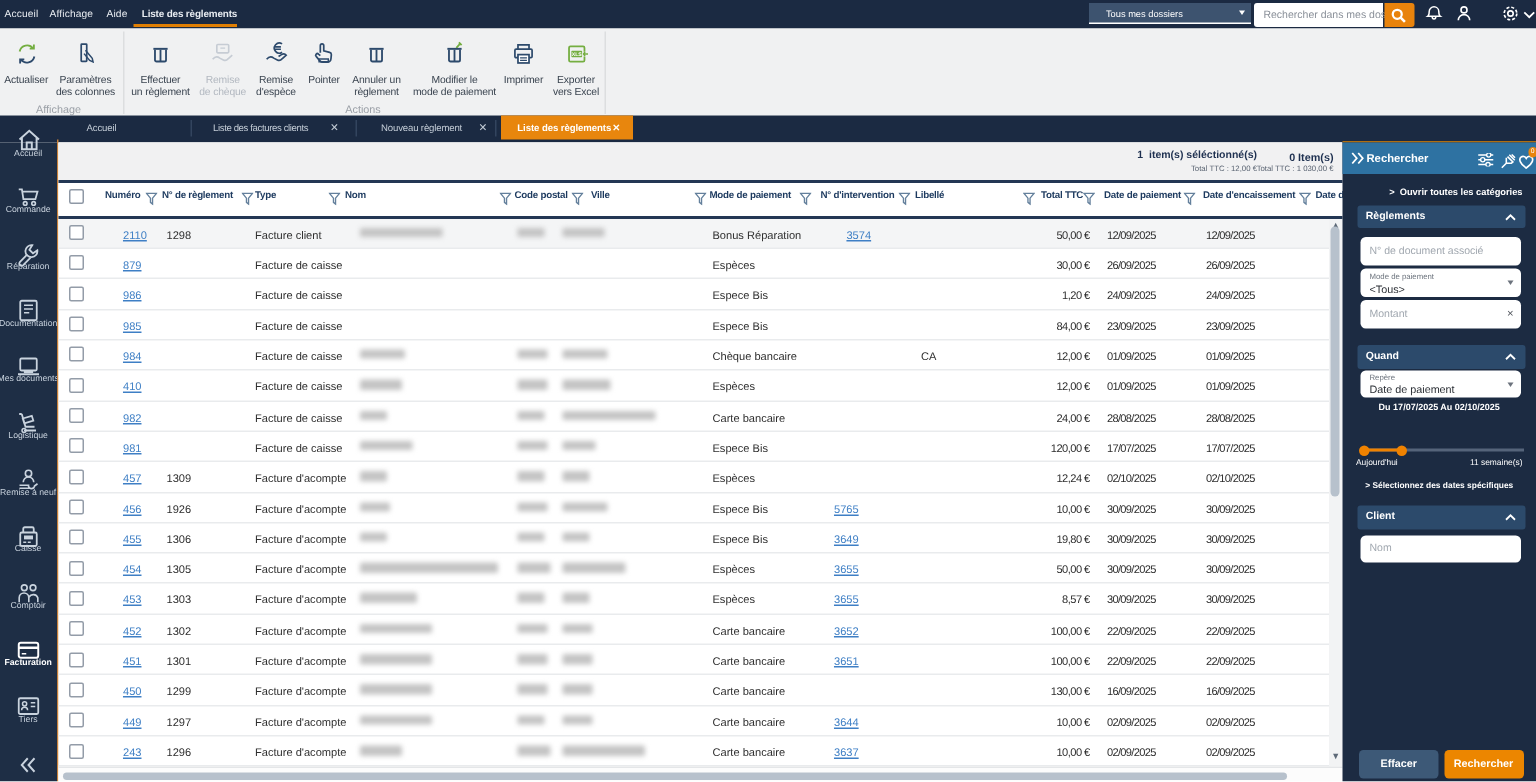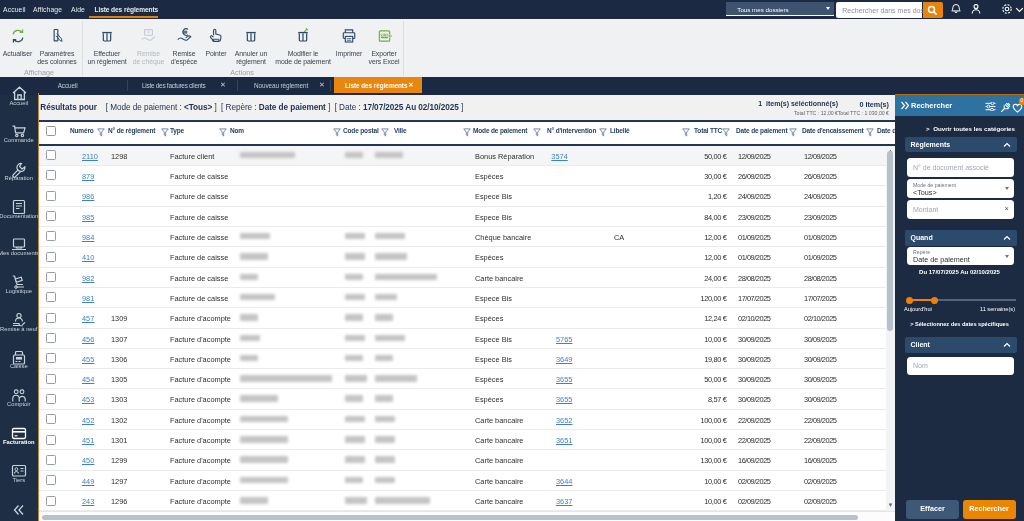--- a/index.html
+++ b/index.html
@@ -289,21 +289,20 @@
       <path d="M4.4 11.5 a2 2 0 0 1 4 0 M10.5 6.5 h3 M10.5 9 h3" fill="none" stroke="#c9d3de" stroke-width="1"></path>
     </svg>
 <div class="slab" style="top:476.5px;">Tiers</div>
 <svg class="sic" style="top:504px" width="18" height="12" viewBox="0 0 18 12">
       <path d="M8.5 1.5 L4.5 6 L8.5 10.5 M13 1.5 L9 6 L13 10.5" fill="none" stroke="#c9d3de" stroke-width="1.3"></path>
     </svg>
 <div class="oline"></div>
 
 <div class="content">
   <div class="rbar">
-    <span class="t1"><b>Résultats pour</b>&nbsp;&nbsp;&nbsp;&nbsp;[ Mode de paiement : <b>&lt;Tous&gt;</b> ]&nbsp; [ Repère : <b>Date de paiement</b> ]&nbsp; [ Date : <b>17/07/2025 Au 02/10/2025</b> ]</span>
     <span class="sel1">1&nbsp; item(s) séléctionné(s)</span>
     <span class="sel2">0 Item(s)</span>
     <span class="sub1">Total TTC : 12,00 €</span>
     <span class="sub2">Total TTC : 1 030,00 €</span>
   </div>
   <div class="hline1"></div>
   <div class="hrow"></div>
 <span class="cbh" style="left:6.7px"></span>
 <span class="hl" style="left:30.7px">Numéro</span>
 <svg class="fun" style="left:57.7px" width="8" height="9" viewBox="0 0 8 9">
@@ -357,21 +356,21 @@
   <div class="hline2"></div>
 <div class="row" style="top:50.6px;background:#f4f5f6;">
         <span class="cb" style="left:6.7px"></span>
         <a class="lnk" style="left:42.7px">2110</a>
         <span style="left:71.7px">1298</span>
         <span style="left:130.7px">Facture client</span>
         <span class="blur" style="left:200.7px;width:55px"></span>
         <span class="blur" style="left:305.7px;width:18px"></span>
         <span class="blur" style="left:335.7px;width:28px"></span>
         <span style="left:435.7px">Bonus Réparation</span>
-        <a class="lnk" style="left:512px">3574</a>
+        <a class="lnk" style="left:525px">3574</a>
         <span class="amt">50,00&nbsp;€</span>
         <span class="dt" style="left:698.7px">12/09/2025</span>
         <span class="dt" style="left:764.7px">12/09/2025</span>
       </div>
 <div class="row" style="top:70.9px;">
         <span class="cb" style="left:6.7px"></span>
         <a class="lnk" style="left:42.7px">879</a>
         <span style="left:130.7px">Facture de caisse</span>
         <span style="left:435.7px">Espèces</span>
         <span class="amt">30,00&nbsp;€</span>
@@ -454,21 +453,21 @@
         <span class="blur" style="left:305.7px;width:18px"></span>
         <span class="blur" style="left:335.7px;width:18px"></span>
         <span style="left:435.7px">Espèces</span>
         <span class="amt">12,24&nbsp;€</span>
         <span class="dt" style="left:698.7px">02/10/2025</span>
         <span class="dt" style="left:764.7px">02/10/2025</span>
       </div>
 <div class="row" style="top:233.5px;">
         <span class="cb" style="left:6.7px"></span>
         <a class="lnk" style="left:42.7px">456</a>
-        <span style="left:71.7px">1307</span>
+        <span style="left:71.7px">1926</span>
         <span style="left:130.7px">Facture d'acompte</span>
         <span class="blur" style="left:200.7px;width:20px"></span>
         <span class="blur" style="left:305.7px;width:20px"></span>
         <span class="blur" style="left:335.7px;width:30px"></span>
         <span style="left:435.7px">Espece Bis</span>
         <a class="lnk" style="left:516.7px">5765</a>
         <span class="amt">10,00&nbsp;€</span>
         <span class="dt" style="left:698.7px">30/09/2025</span>
         <span class="dt" style="left:764.7px">30/09/2025</span>
       </div>

